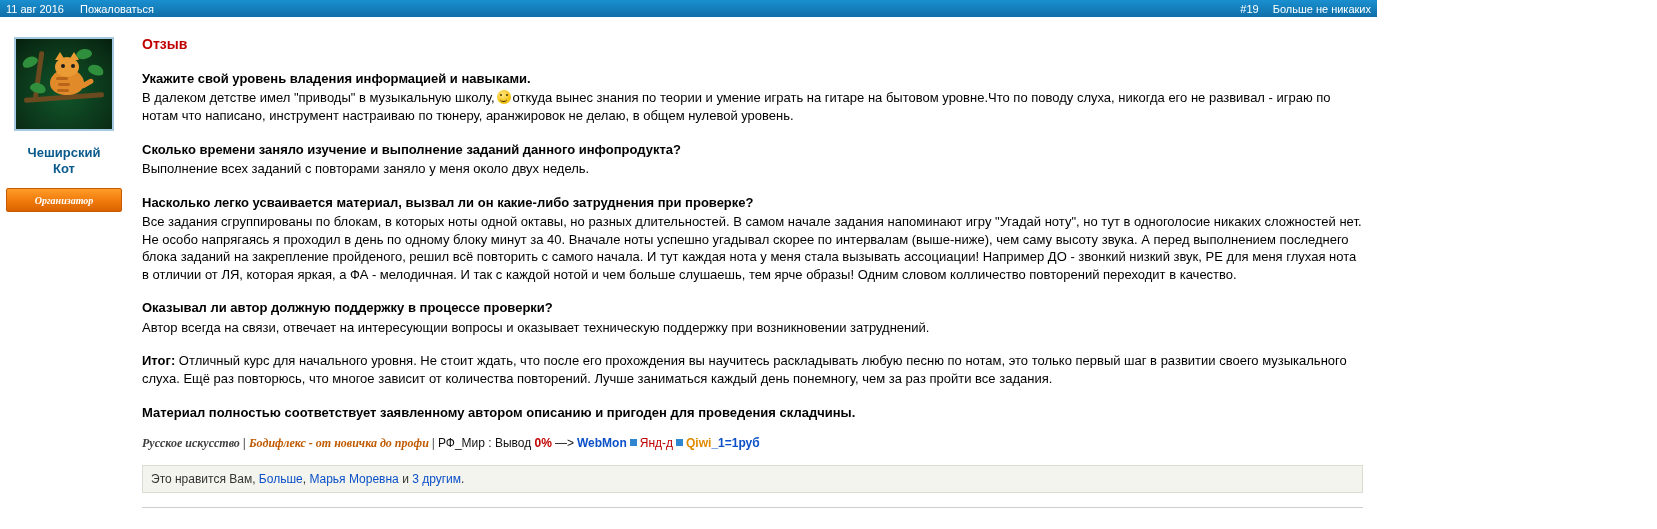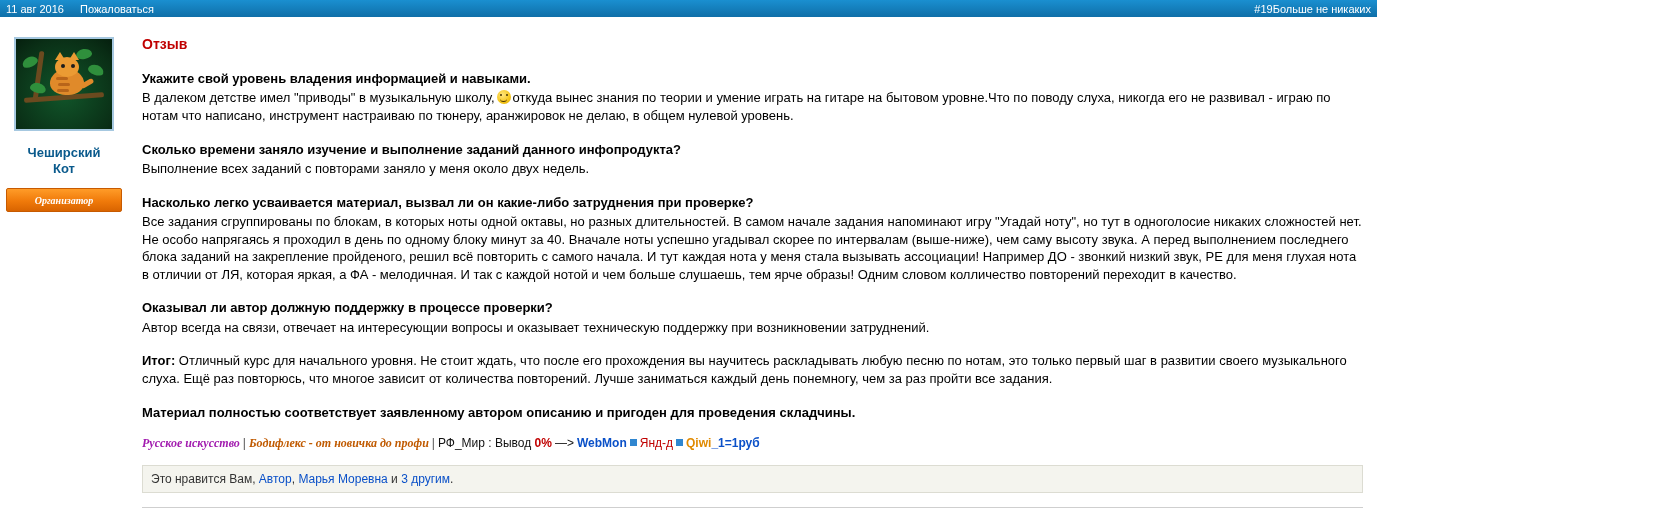--- a/index.html
+++ b/index.html
@@ -33,20 +33,21 @@
   }
   .topbar .left {
     display: flex;
     align-items: center;
     gap: 16px;
   }
   .topbar .right {
     margin-left: auto;
     display: flex;
     align-items: center;
+    gap: 14px;
   }
   .topbar a, .topbar span {
     color: #ffffff;
     text-decoration: none;
     white-space: nowrap;
   }
 
   
   .body-wrap {
     display: flex;
@@ -226,21 +227,21 @@
     font-weight: bold;
   }
 
   
   .signature {
     margin-top: 14px;
     font-size: 12px;
     white-space: nowrap;
   }
   .sig-a {
-    color: #a21caf;
+    color: #404040;
     font-family: "Liberation Serif", serif;
     font-style: italic;
     font-weight: bold;
     text-decoration: none;
   }
   .sig-b {
     color: #c05a00;
     font-family: "Liberation Serif", serif;
     font-style: italic;
     font-weight: bold;
@@ -351,21 +352,21 @@
       </div>
 
       <div class="final-note">Материал полностью соответствует заявленному автором описанию и пригоден для проведения складчины.</div>
 
       <div class="signature">
         <a href="#" class="sig-a">Русское искусство</a><span class="sig-sep">|</span><a href="#" class="sig-b">Бодифлекс - от новичка до профи</a><span class="sig-sep">|</span><span class="sig-plain">РФ_Мир : Вывод </span><span class="sig-pct">0%</span><span class="sig-arrow">—&gt;</span><a href="#" class="sig-webmon">WebMon</a><span class="sq"></span><a href="#" class="sig-yandex">Янд-д</a><span class="sq"></span><a href="#" class="sig-qiwi">Qiwi</a><span class="sig-1rub">_1=1руб</span>
       </div>
 
       <div class="likes-bar">
         <span>Это нравится Вам,</span>
-        <a href="#">Автор</a><span>,</span>
+        <a href="#">Больше</a><span>,</span>
         <a href="#">Марья Моревна</a>
         <span>и</span>
         <a href="#">3 другим</a><span>.</span>
       </div>
 
       <div class="bottom-rule"></div>
     </div>
   </div>
 </div>
 

